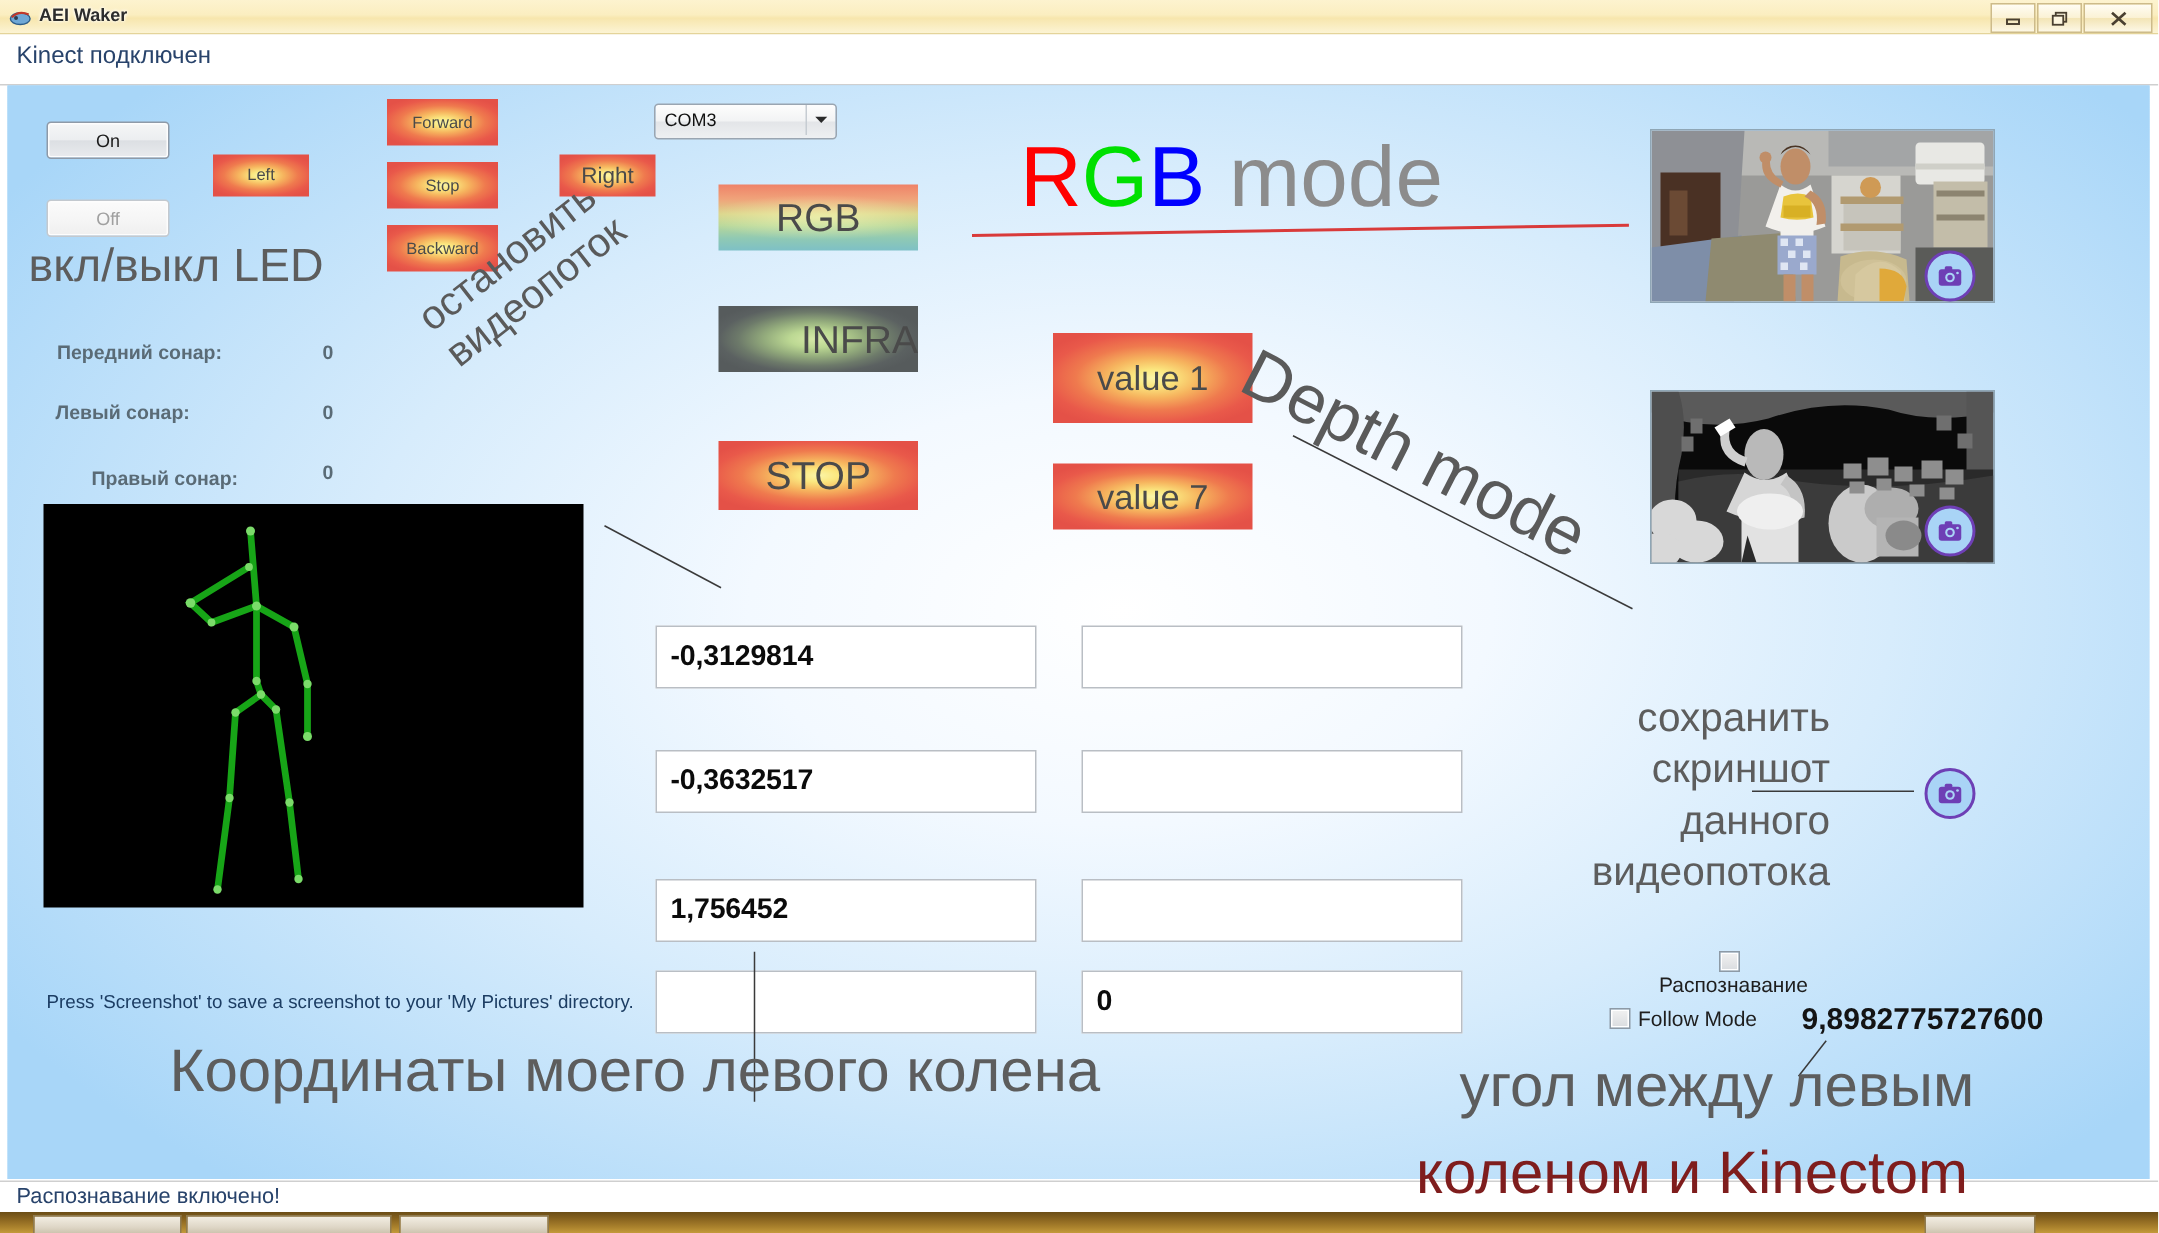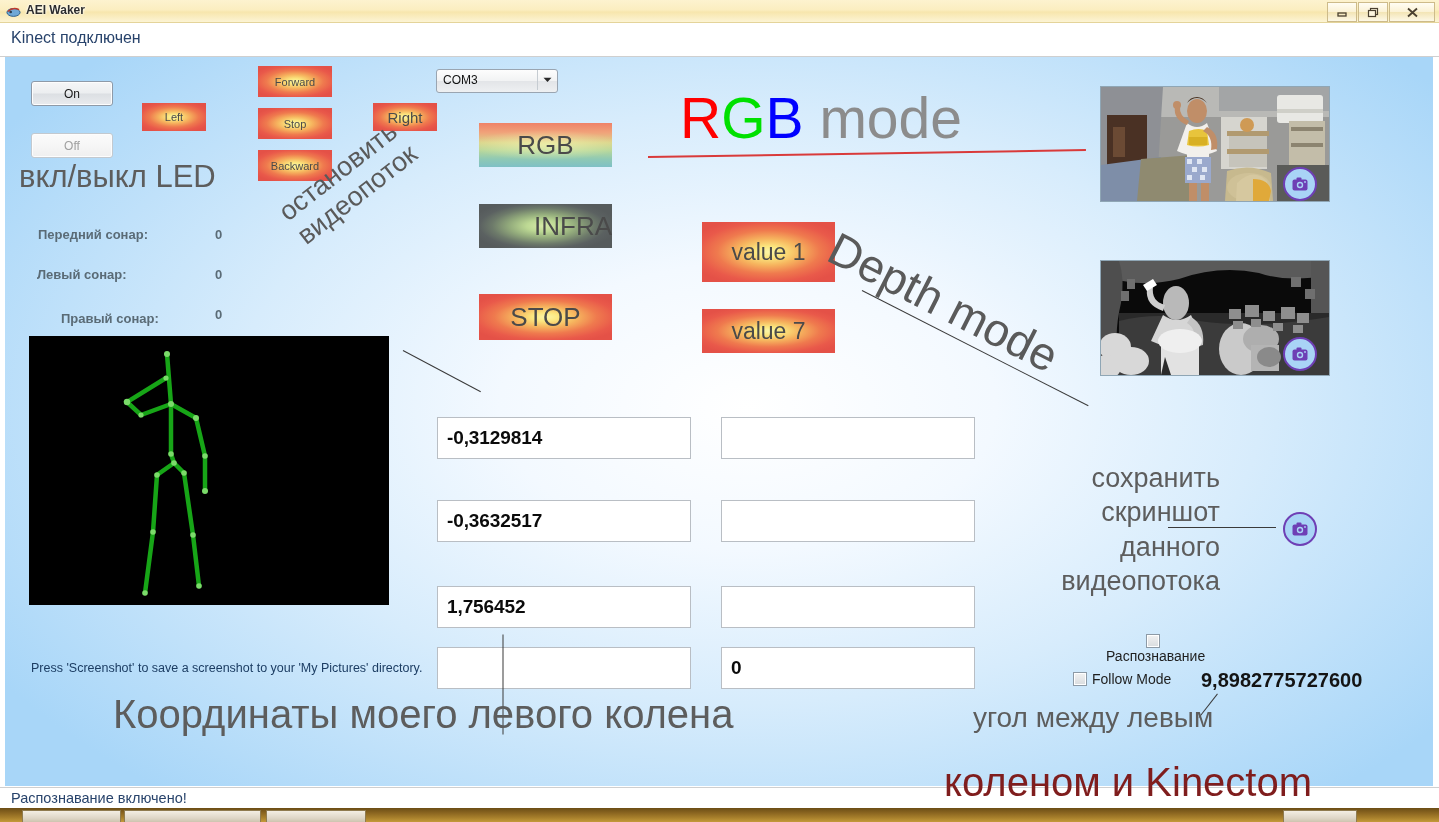--- a/index.html
+++ b/index.html
@@ -501,21 +501,21 @@
       <span class="cblabel">Распознавание</span>
     </div>
     <div class="cbrow" style="left:1036px; top:614px;margin-left:32px;">
       <span class="cbbox"></span>
       <span class="cblabel">Follow Mode</span>
     </div>
 
     <div style="position:absolute; left:1196px; top:612px; font-size:20px; font-weight:bold; color:#141414; white-space:nowrap;">9,8982775727600</div>
     <div class="leaderline" style="left:1194px; top:660px; width:30px; transform: rotate(-52deg);"></div>
 
-    <div class="bigru" style="left:968px; top:645px; font-size:28px;">угол между левым</div>
+    <div class="bigru" style="left:968px; top:645px; font-size:40px;">угол между левым</div>
   </div>
 
   <div style="position:absolute; left:944px; top:760px; font-size:40px; color:#7f1d1d; white-space:nowrap; z-index:5;">коленом и Kinectom</div>
 
   <div class="botstatus">
     <span class="txt">Распознавание включено!</span>
   </div>
 
   <div class="taskbar">
     <div class="tbtn" style="left:22px;  width:97px;"></div>

